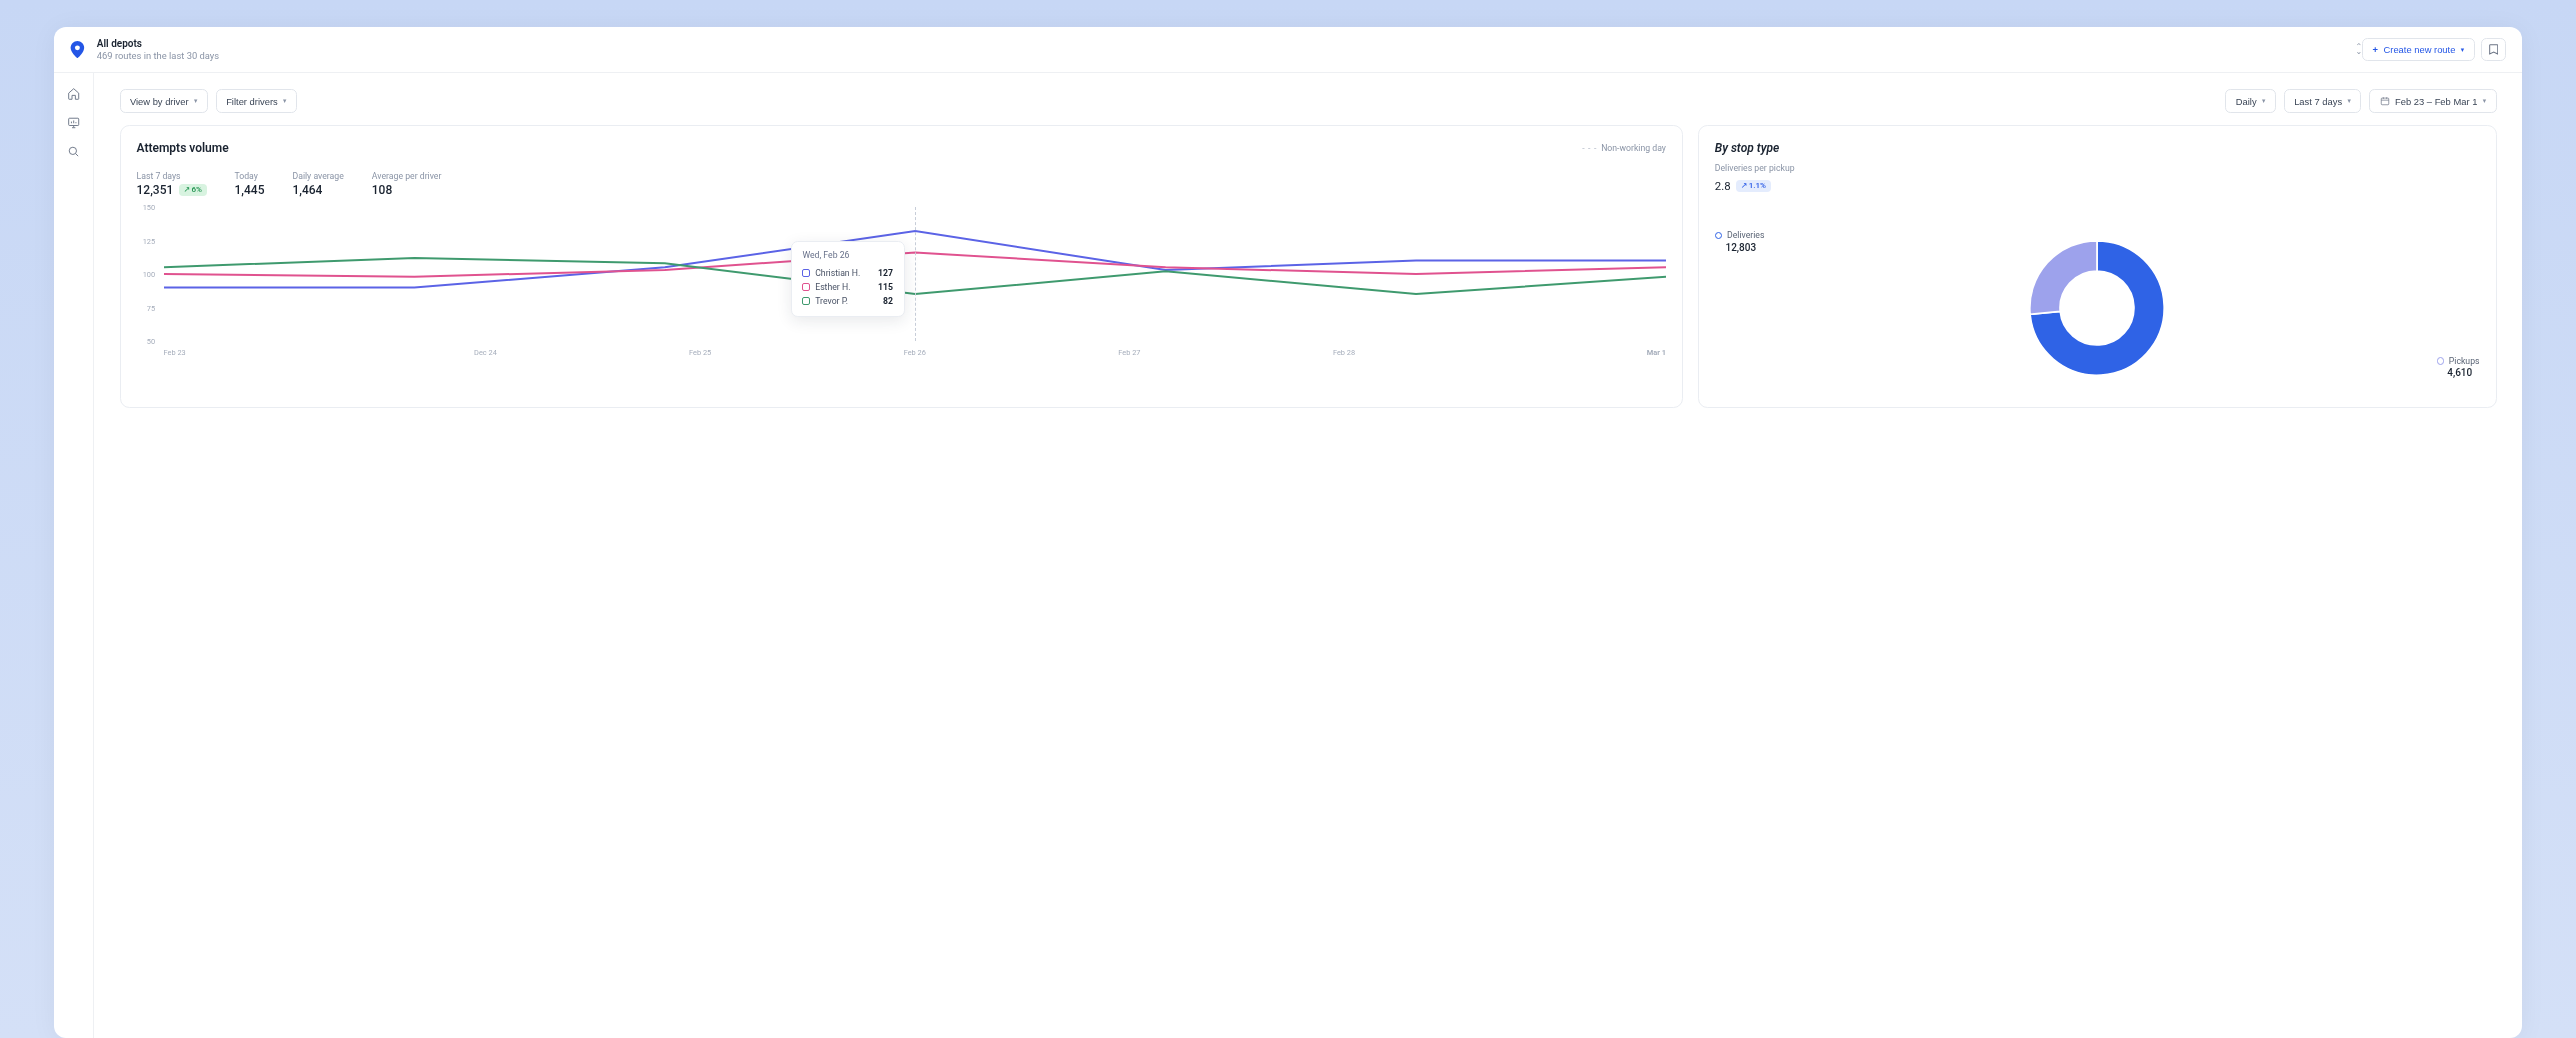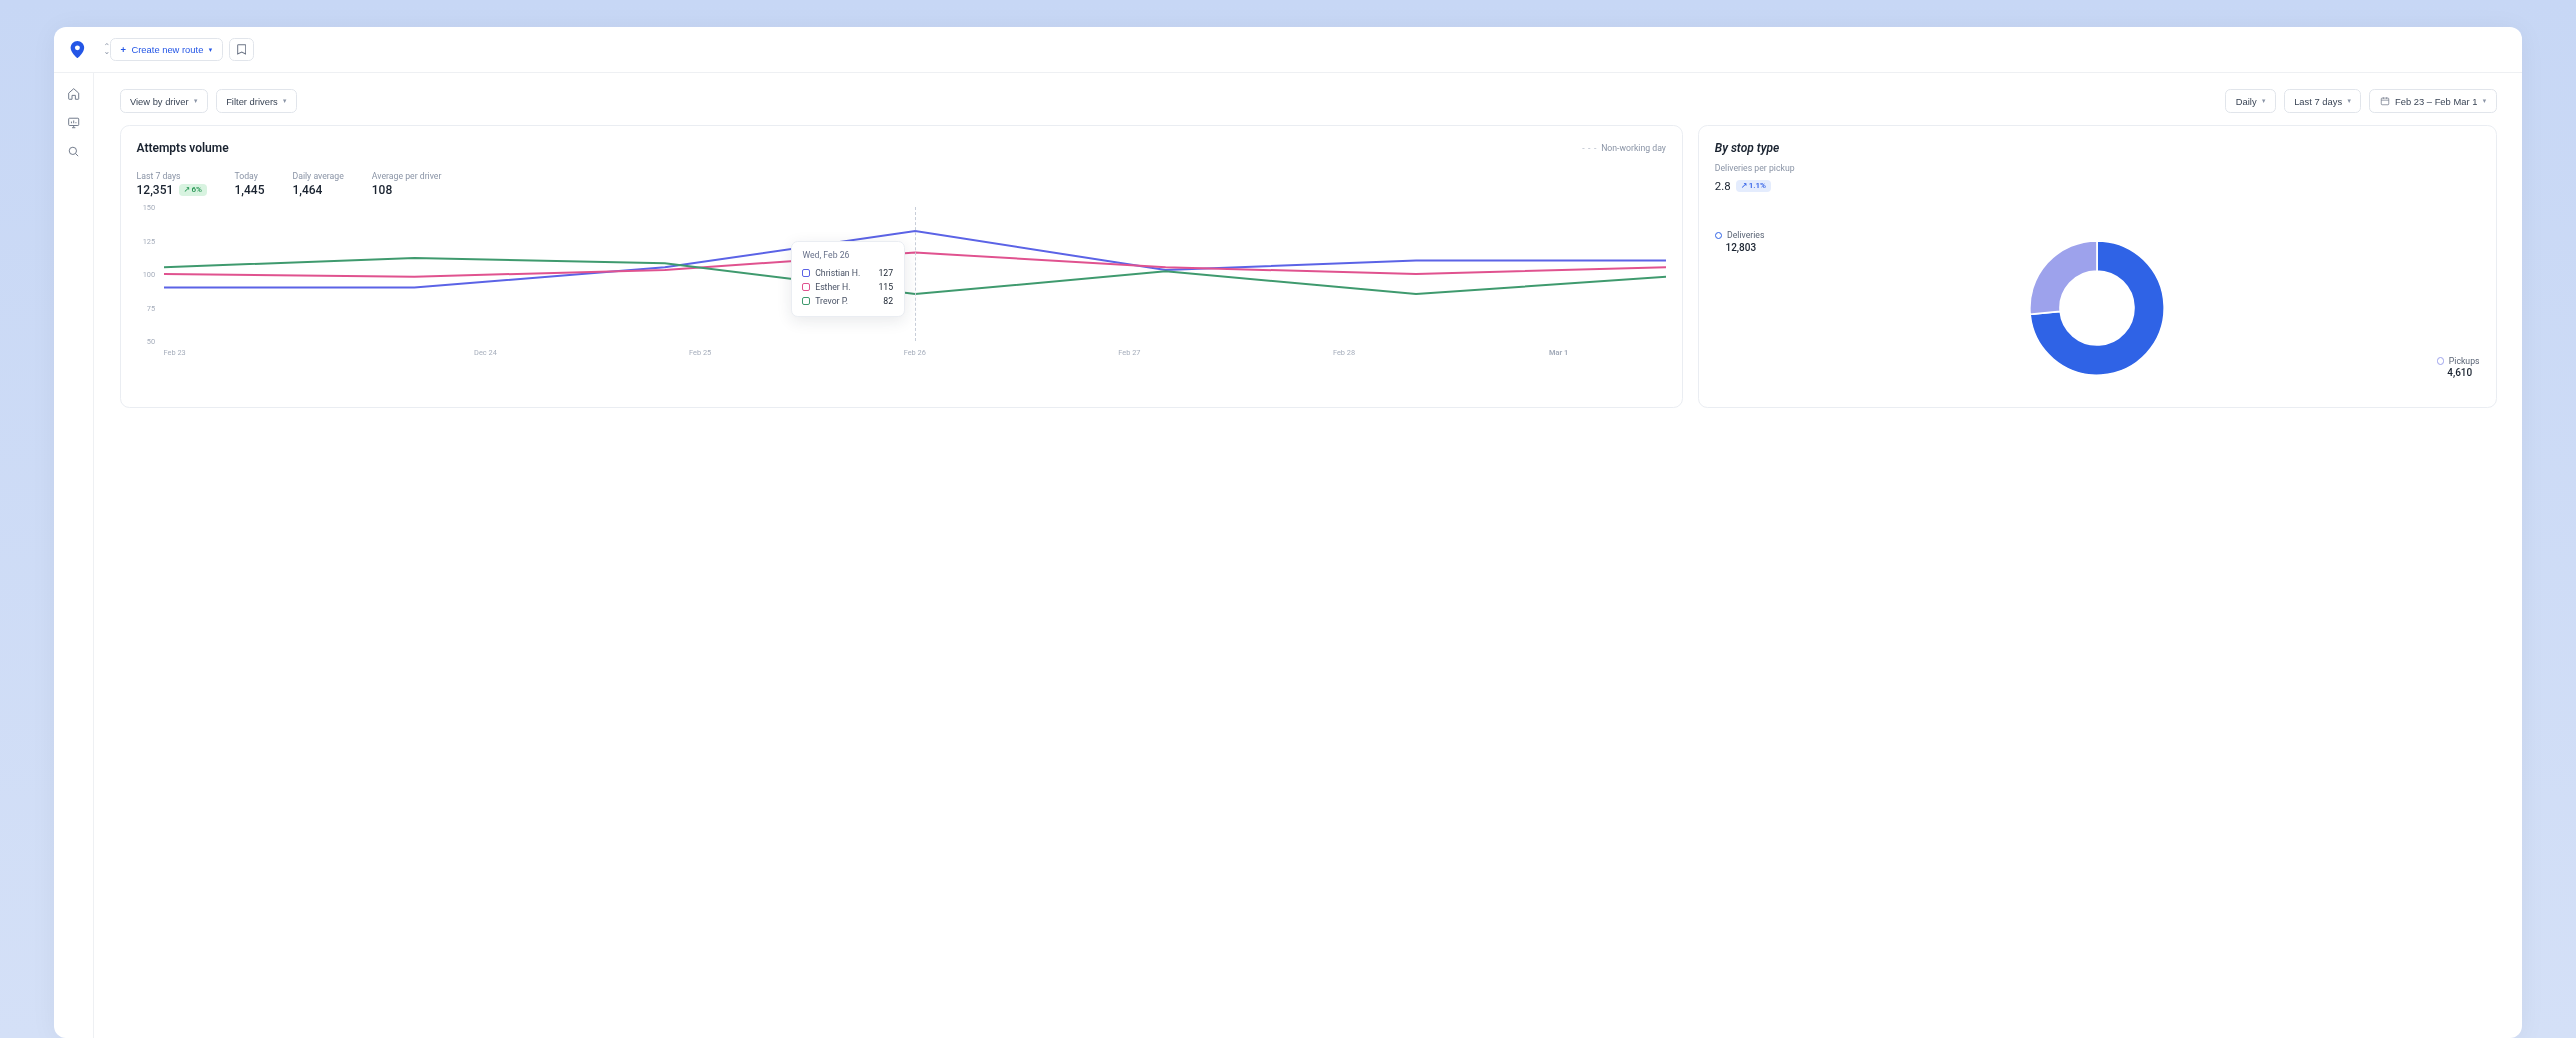--- a/index.html
+++ b/index.html
@@ -119,21 +119,21 @@
 .chart-area {
   position: relative;
   height: 154px;
 }
 .y-axis { position: absolute; left: 0; top: 0; bottom: 20px; width: 24px; }
 .y-tick { position: absolute; right: 5.4px; font-size: 7.4px; color: #a5adbb; transform: translateY(-50%); }
 .plot { position: absolute; left: 27px; right: 0; top: 0; bottom: 20px; }
 .x-axis { position: absolute; left: 27px; right: 0; bottom: 0; height: 13.4px; display: flex; justify-content: space-between; }
 .x-tick { font-size: 7.4px; color: #a5adbb; text-align: center; flex: 1; }
 .x-tick:first-child { text-align: left; }
-.x-tick:last-child { text-align: center; font-weight: bold; }
+.x-tick:last-child { text-align: right; font-weight: bold; }
 
 .vline {
   position: absolute;
   top: 0; bottom: 0;
   border-left: 1px dashed #c7cdd8;
 }
 
 .tooltip {
   position: absolute;
   background: #fff;
@@ -141,21 +141,21 @@
   border-radius: 6.7px;
   box-shadow: 0 4px 14.8px rgba(30,40,60,0.1);
   padding: 8px 10.7px;
   min-width: 114px;
   z-index: 5;
 }
 .tooltip-title { font-size: 8.7px; color: #68718a; margin-bottom: 5.4px; }
 .tooltip-row { display: flex; align-items: center; font-size: 8.7px; padding: 2px 0; }
 .tt-marker { width: 7.4px; height: 7.4px; border: 1.7px solid; border-radius: 2px; margin-right: 5.4px; background: #fff; }
 .tt-name { color: #4a5366; flex: 1; }
-.tt-val { color: #1a2330; font-weight: 400; margin-left: 12px; }
+.tt-val { color: #1a2330; font-weight: 700; margin-left: 12px; }
 
 .donut-sub { font-size: 8.7px; color: #8a94a6; margin-bottom: 6px; }
 .donut-val { font-size: 11.4px; color: #1a2330; display: flex; align-items: center; gap: 5.4px; margin-bottom: 9.4px; }
 .donut-body { display: flex; align-items: center; gap: 13.4px; position: relative; margin-top: 31px; }
 .donut-svg { width: 168px; height: 168px; }
 .donut-legend-left { position: absolute; left: 0; top: 6.7px; }
 .donut-legend-right { position: absolute; right: 0; bottom: 13.4px; text-align: left; }
 .ring-marker { width: 7.4px; height: 7.4px; border: 1.7px solid; border-radius: 50%; display: inline-block; background: #fff; margin-right: 2.7px; vertical-align: -0.7px; }
 .legend-item-label { font-size: 8.7px; color: #5a6475; }
 .legend-item-val { font-size: 10px; color: #1a2330; font-weight: 500; margin-left: 10.7px; margin-top: 1.3px; }
@@ -163,20 +163,24 @@
 </head>
 <body>
 
 <div class="window">
 
   <div class="topbar">
     <svg class="logo-pin" viewBox="0 0 24 28">
       <path d="M12 0C6 0 1 5 1 11c0 8 11 17 11 17s11-9 11-17C23 5 18 0 12 0z" fill="#2456e6"></path>
       <circle cx="12" cy="11" r="4" fill="#fff"></circle>
     </svg>
+    <div class="depot-select">
+      <span class="depot-title">All depots</span>
+      <span class="depot-sub">469 routes in the last 30 days</span>
+    </div>
     <div class="selector-arrows">
         <span>⌃</span>
         <span>⌄</span>
       </div>
 
     <div class="top-actions">
       <button class="btn btn-primary-outline">
         <span style="font-weight:600;">+</span>
         <span>Create new route</span>
         <span class="chev-blue">▾</span>

